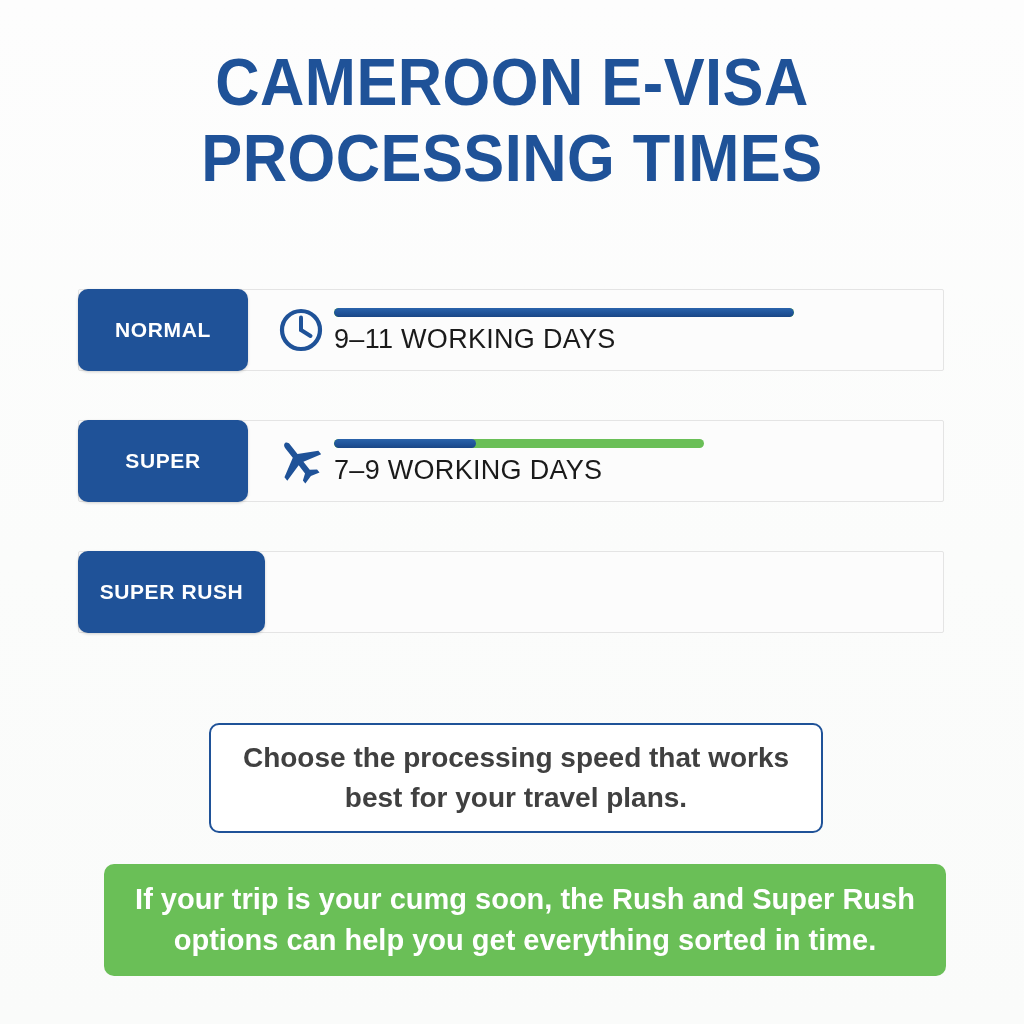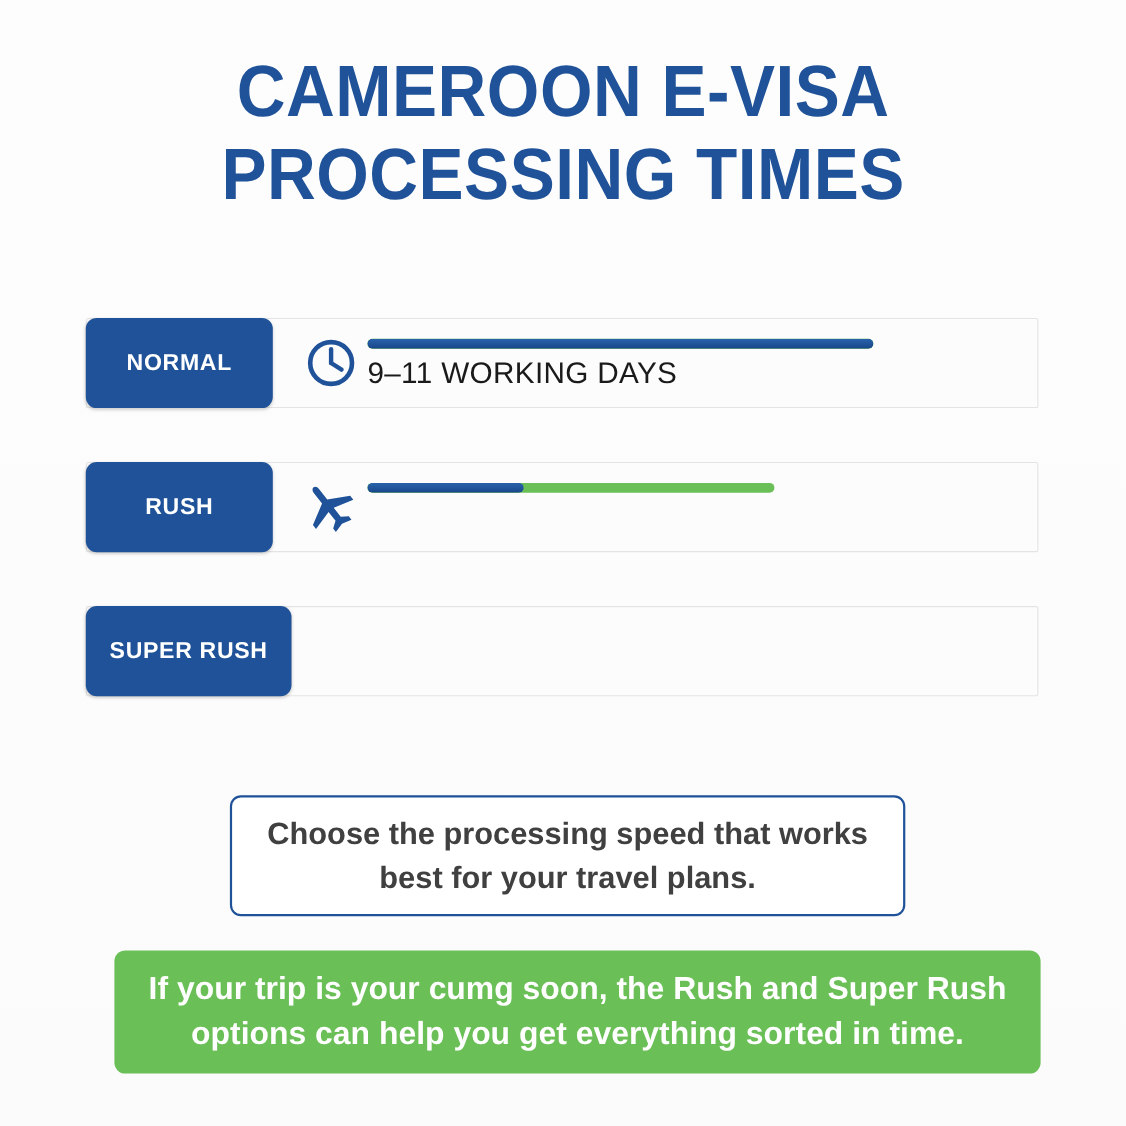--- a/index.html
+++ b/index.html
@@ -208,33 +208,34 @@
           <div class="bar" style="width:460px">
             <div class="fill" style="width:460px"></div>
           </div>
           <div class="row-days">9–11 WORKING DAYS</div>
         </div>
       </div>
     </div>
 
     <div class="row">
       <div class="row-card"></div>
-      <div class="row-label">RUSH</div>
+      <div class="row-label">SUPER</div>
       <div class="row-body">
         <div class="row-icon">
           <svg width="56" height="52" viewBox="0 0 56 52" aria-hidden="true">
             <g transform="rotate(-38 28 26)" fill="#1F5298">
               <path d="M26.5 2c1.7 0 3 1.8 3 4.2v12.2l18.5 10.2v4.6L29.5 28v10.3l6 4.2v4L26.5 44l-9 2.5v-4l6-4.2V28L5 33.2v-4.6L23.5 18.4V6.2C23.5 3.8 24.8 2 26.5 2z"></path>
             </g>
           </svg>
         </div>
         <div class="row-content">
           <div class="bar" style="width:370px">
             <div class="fill" style="width:142px"></div>
           </div>
+          <div class="row-days">7–9 WORKING DAYS</div>
         </div>
       </div>
     </div>
 
     <div class="row">
       <div class="row-card"></div>
       <div class="row-label wide">SUPER RUSH</div>
     </div>
 
   </div>

